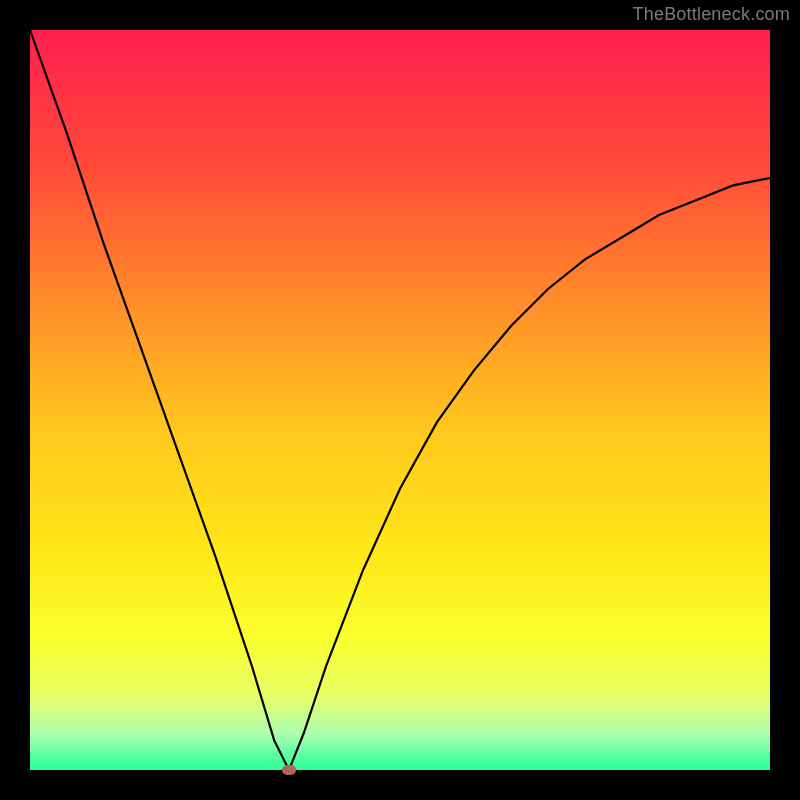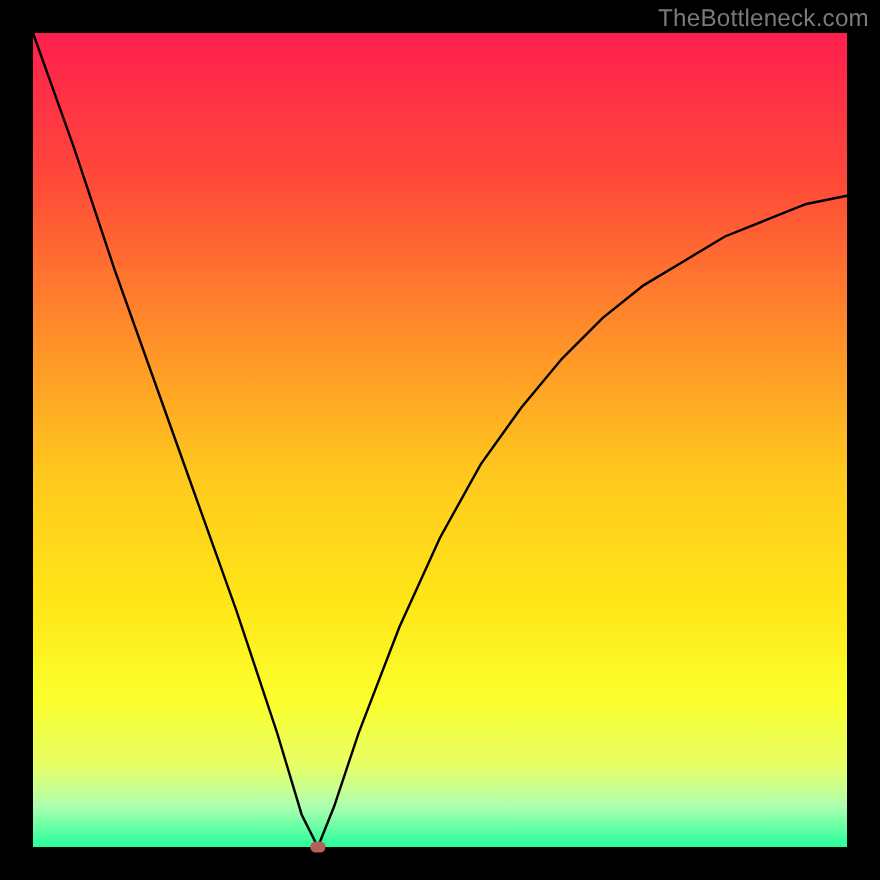--- a/index.html
+++ b/index.html
@@ -25,21 +25,21 @@
     top: 30px;
     width: 740px;
     height: 740px;
     
   }
   .watermark {
     position: absolute;
     top: 4px;
     right: 10px;
     color: #7a7a7a;
-    font-size: 22px;
+    font-size: 18px;
     font-weight: 400;
     letter-spacing: 0.2px;
   }
   svg.curve {
     position: absolute;
     left: 0;
     top: 0;
     width: 740px;
     height: 740px;
     overflow: visible;

